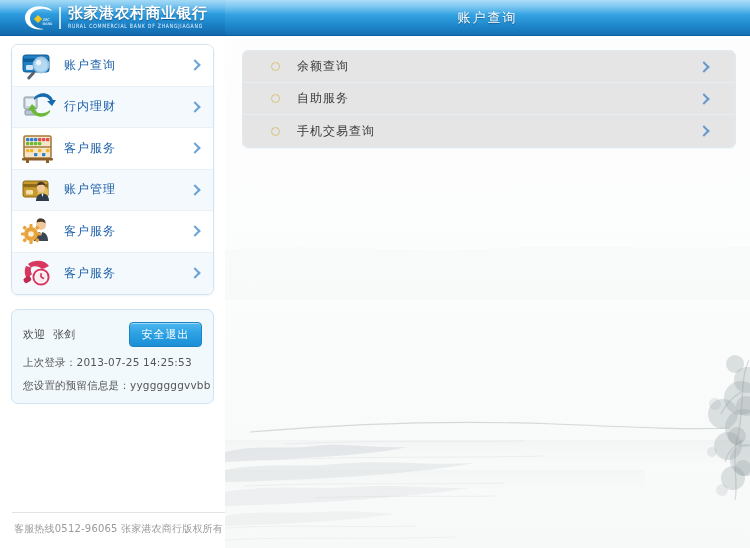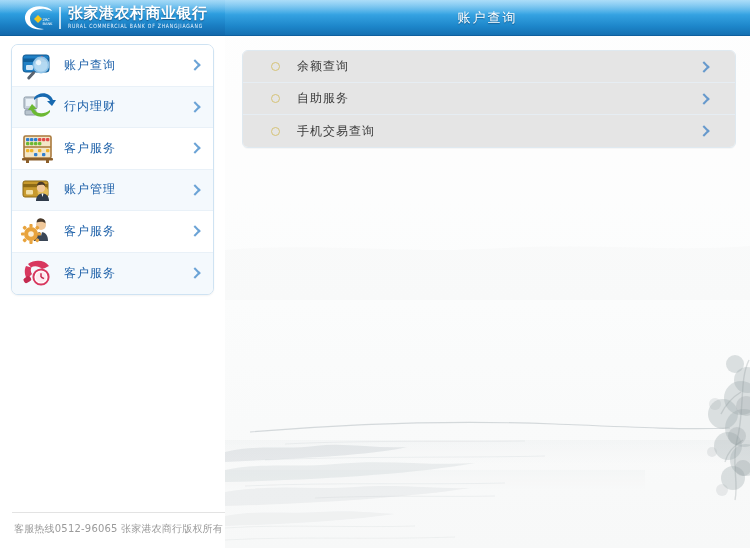--- a/index.html
+++ b/index.html
@@ -334,20 +334,33 @@
             <line x1="29" y1="23" x2="29" y2="19.3" stroke="#c42b50" stroke-width="1.5"></line>
             <line x1="29" y1="23" x2="32" y2="24.6" stroke="#c42b50" stroke-width="1.5"></line>
           </svg>
         </div>
         <div class="nav-label">客户服务</div>
         <div class="nav-chev"></div>
       </div>
 
     </div>
 
+    <div id="user-card">
+      <div class="uc-row1">
+        <span class="uc-welcome">欢迎</span>
+        <span class="uc-name">张剑</span>
+        <div class="logout-btn">安全退出</div>
+      </div>
+      <div class="uc-line">
+        <span>上次登录：</span><span class="val">2013-07-25 14:25:53</span>
+      </div>
+      <div class="uc-line">
+        <span>您设置的预留信息是：</span><span class="reserved">yyggggggvvbb</span>
+      </div>
+    </div>
 
     <div id="footer">
       <div class="fdiv"></div>
       <div id="footer-text">客服热线0512-96065 张家港农商行版权所有</div>
     </div>
 
   </div>
 
   <div id="right">
 

